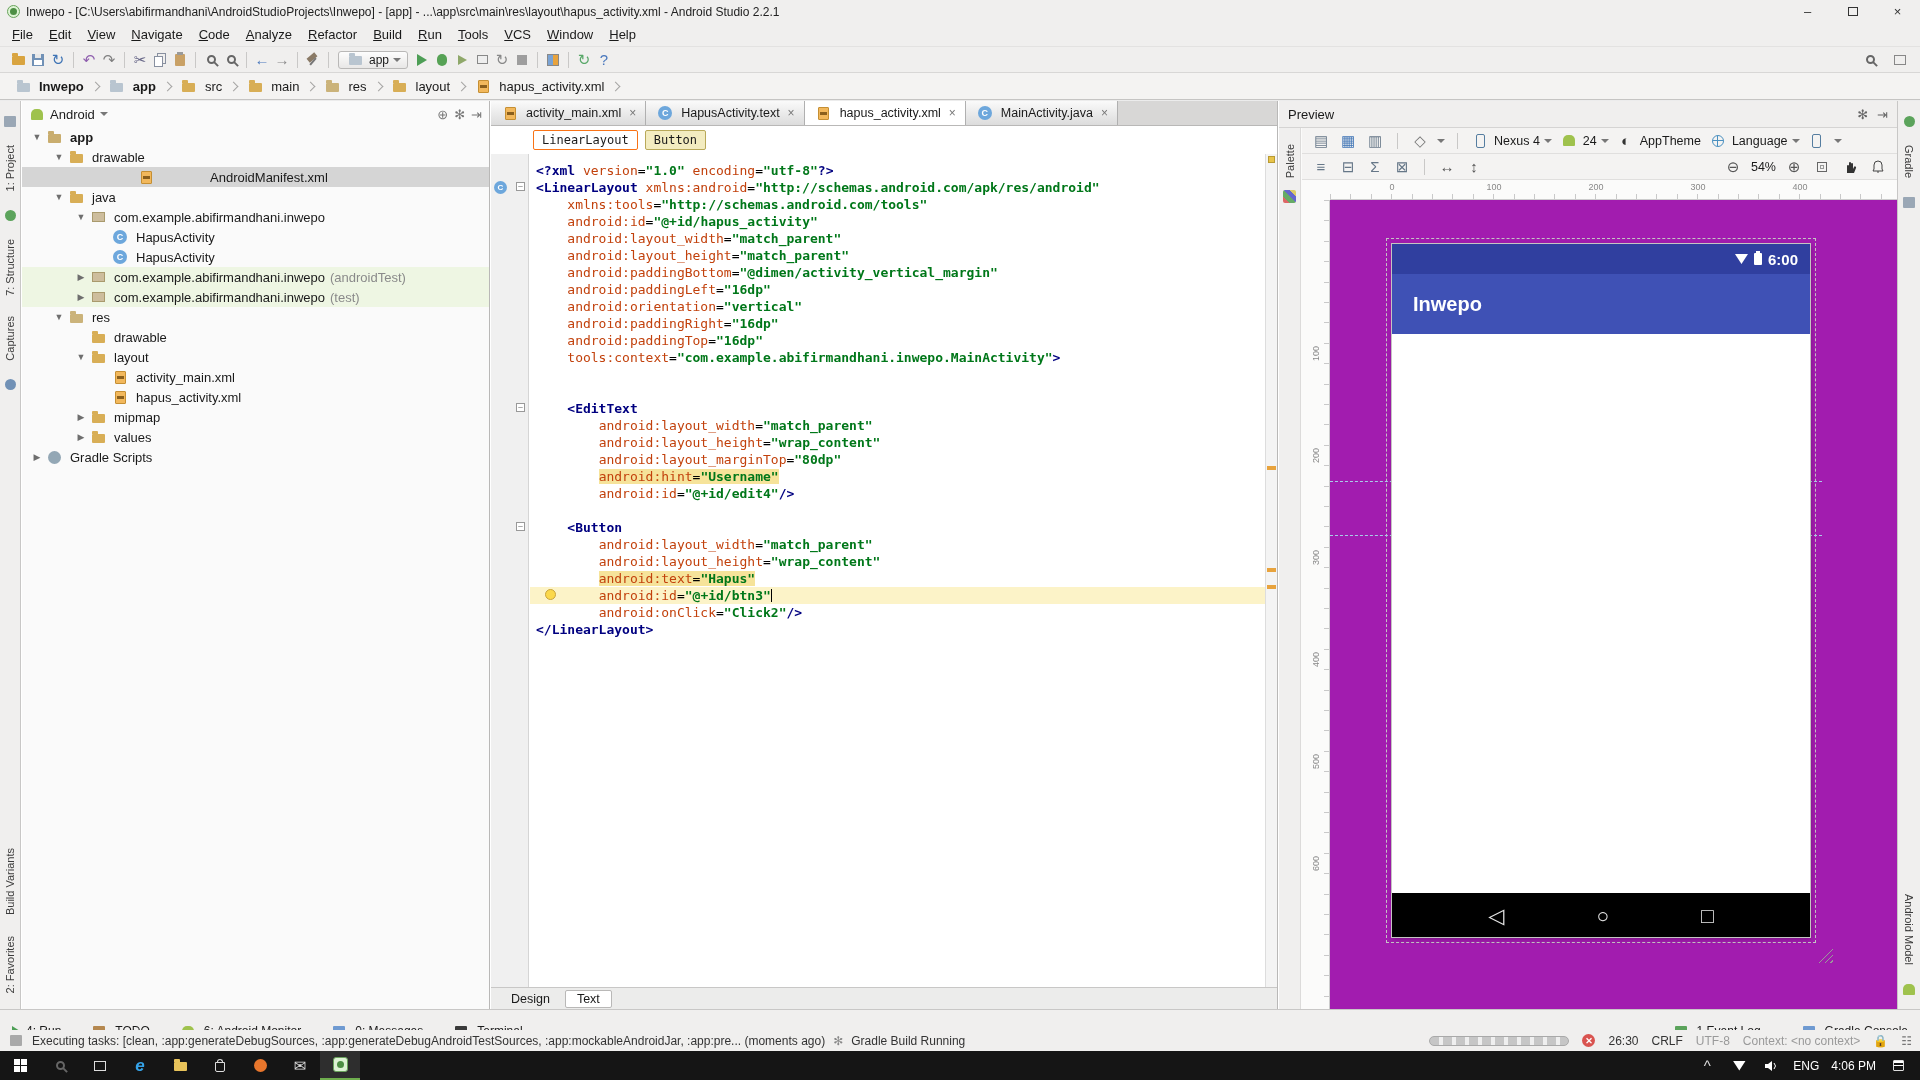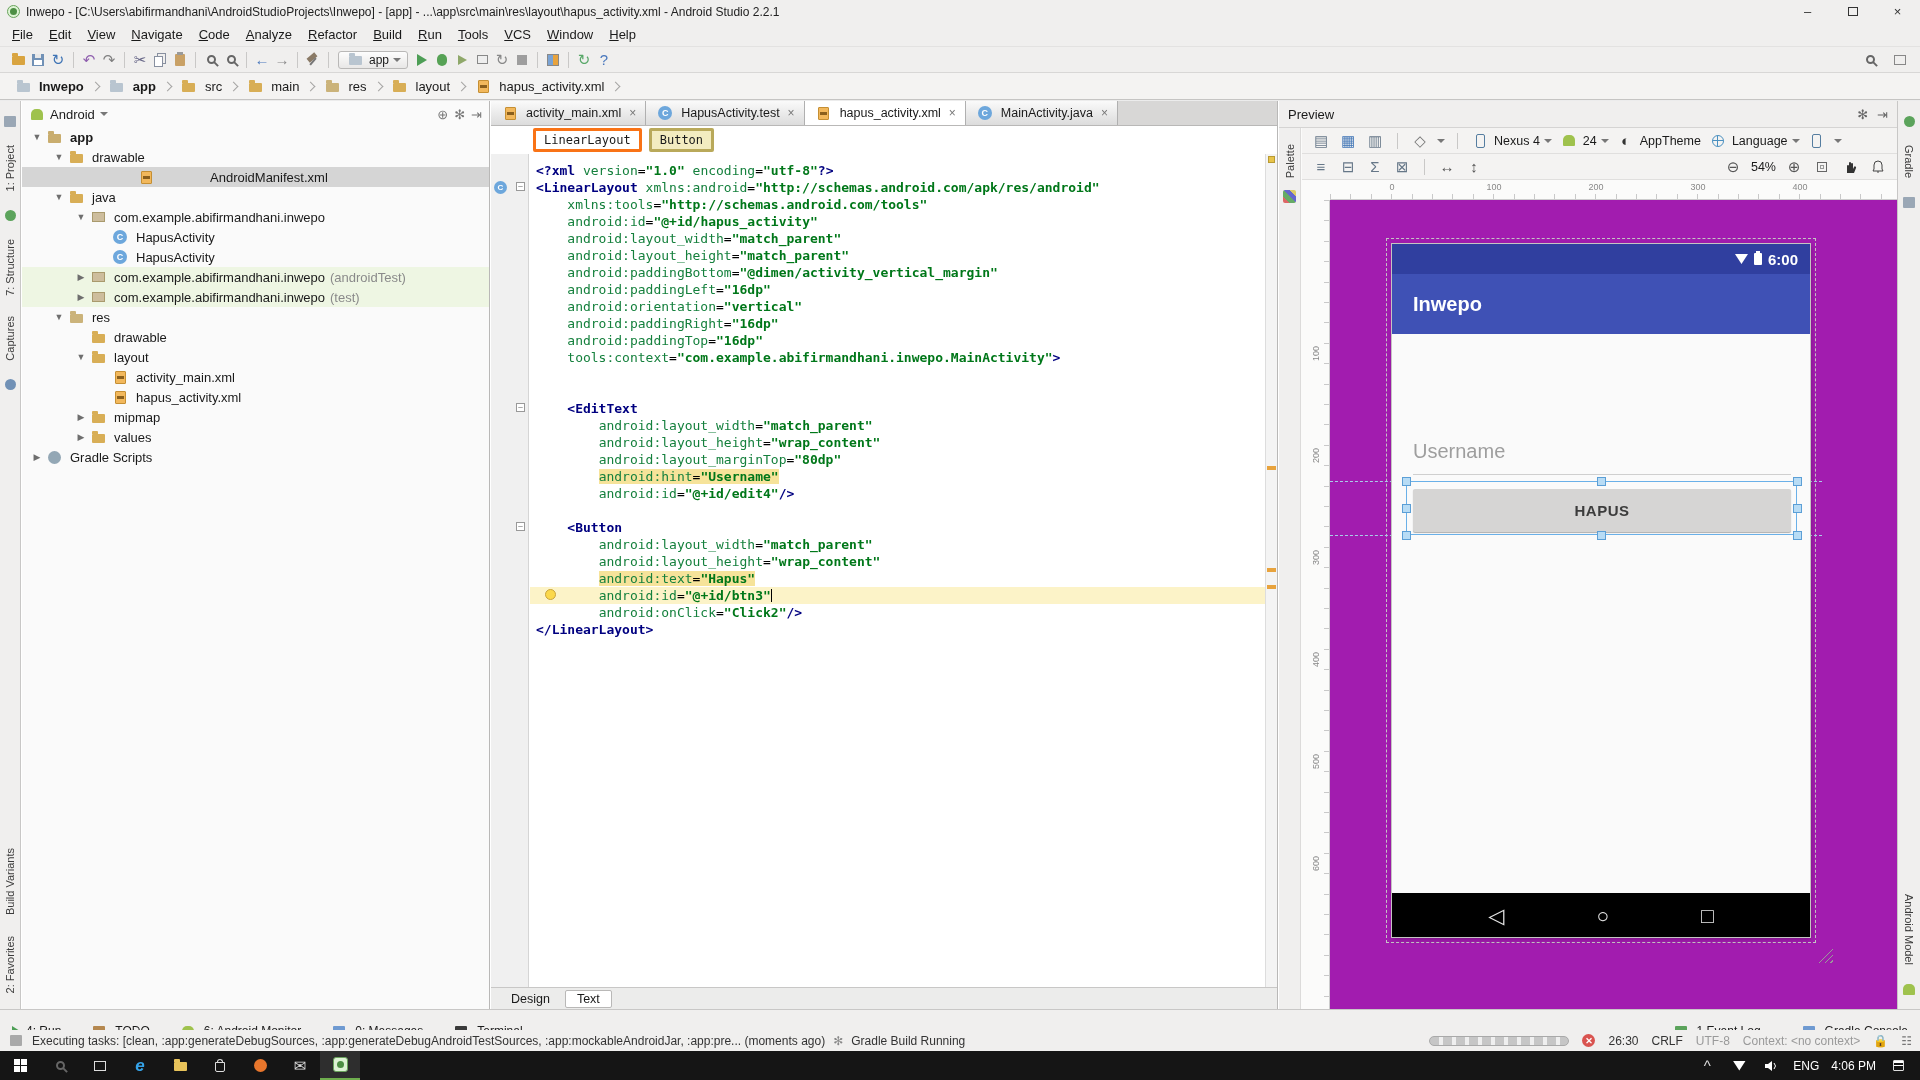--- a/index.html
+++ b/index.html
@@ -95,28 +95,28 @@
   .tlabel{margin-left:6px;}
   .tsuffix{color:#8a8a8a;margin-left:5px;}
 
   
   .editor{position:absolute;left:491px;top:0;width:787px;height:100%;background:#fff;border-right:1px solid #b9b8b7;}
   .tabsbar{height:25px;background:#d8d7d6;display:flex;align-items:stretch;border-bottom:1px solid #b9b8b7;}
   .tab{display:flex;align-items:center;gap:6px;padding:0 9px;background:linear-gradient(#fafafa,#dcdcdc);border-right:1px solid #b0b0b0;font-size:12.5px;}
   .tab.active{background:#fff;}
   .tab .close{color:#777;font-size:12px;margin-left:2px;}
   .chipsrow{height:28px;display:flex;align-items:center;gap:7px;padding-left:42px;background:#fff;}
-  .chip{border:3px solid #f97316;padding:2px 8px;font-family:"DejaVu Sans Mono",monospace;font-size:12px;background:#fff;border-radius:2px;}
+  .chip{border:1px solid #f97316;padding:2px 8px;font-family:"DejaVu Sans Mono",monospace;font-size:12px;background:#fff;border-radius:2px;}
   .chip.active{background:#f3ecc0;border-color:#b9a95a;}
   .codewrap{position:absolute;top:53px;left:0;right:12px;bottom:22px;overflow:hidden;}
   .gutter{position:absolute;left:0;top:0;width:38px;height:100%;background:#f0f0f0;border-right:1px solid #d5d5d5;}
   .codelines{position:absolute;left:39px;top:8px;right:0;font-family:"DejaVu Sans Mono",monospace;font-size:13px;line-height:17px;white-space:pre;color:#000;}
   .cl{height:17px;padding-left:6px;}
   .cl .t{color:#000080;font-weight:bold;}
-  .cl .a{color:#15803d;}
+  .cl .a{color:#c2410c;}
   .cl .v{color:#007719;font-weight:bold;}
   .cl .h{background:#f6e39a;}
   .cl.caret{background:#fcf3c8;}
   .cl.caret::after{content:"";display:inline-block;width:1px;height:13px;background:#000;vertical-align:-2px;}
   .gci{position:absolute;left:3px;width:13px;height:13px;border-radius:50%;background:#6da7dc;color:#fff;font-size:8px;font-weight:bold;display:flex;align-items:center;justify-content:center;}
   .gfoldbox{position:absolute;left:25px;width:9px;height:9px;border:1px solid #999;background:#fff;font-size:8px;line-height:6px;text-align:center;color:#555;}
   .bulb{position:absolute;left:54px;width:11px;height:11px;border-radius:50%;background:#fbd84a;border:1px solid #c9a43c;}
   .stripe{position:absolute;right:0;top:53px;width:12px;bottom:22px;background:#f4f4f4;border-left:1px solid #ddd;}
   .stripe .topind{position:absolute;top:2px;left:2px;width:7px;height:7px;background:#e8c44a;border:1px solid #b99b33;}
   .smark{position:absolute;left:1px;width:9px;height:4px;background:#e8a33d;}
@@ -514,21 +514,21 @@
             <span class="ico">
               <span class="gxml"></span>
             </span>
             <span>activity_main.xml</span>
             <span class="close">×</span>
           </span>
           <span class="tab">
             <span class="ico">
               <span class="gclass">C</span>
             </span>
-            <span>HapusActivity.test</span>
+            <span>HapusActivity.text</span>
             <span class="close">×</span>
           </span>
           <span class="tab active">
             <span class="ico">
               <span class="gxml"></span>
             </span>
             <span>hapus_activity.xml</span>
             <span class="close">×</span>
           </span>
           <span class="tab">
@@ -694,34 +694,20 @@
         <div class="guide-h" style="top:335px;"></div>
         <div class="device">
           <div class="ph-status" id="phstatus" style="background: rgb(48, 63, 159);">
             <span class="gwifi"></span>
             <span class="gbattery"></span>
             <span class="ph-time">6:00</span>
           </div>
           <div class="ph-appbar" id="phappbar" style="background: rgb(63, 81, 181);">
             <span class="ph-title">Inwepo</span>
           </div>
-          <div class="ph-body" id="phbody">
-            <span class="ph-hint">Username</span>
-            <span class="ph-editline"></span>
-            <div class="ph-button">HAPUS</div>
-            <div class="sel-rect"></div>
-          <span class="handle" style="left: 9.5px; top: 142.5px;"></span>
-              <span class="handle" style="left: 205px; top: 142.5px;"></span>
-              <span class="handle" style="left: 400.5px; top: 142.5px;"></span>
-              <span class="handle" style="left: 9.5px; top: 169.5px;"></span>
-              <span class="handle" style="left: 400.5px; top: 169.5px;"></span>
-              <span class="handle" style="left: 9.5px; top: 196.5px;"></span>
-              <span class="handle" style="left: 205px; top: 196.5px;"></span>
-              <span class="handle" style="left: 400.5px; top: 196.5px;"></span>
-            </div>
           <div class="ph-nav">
             <span class="nav-glyph">◁</span>
             <span class="nav-glyph">○</span>
             <span class="nav-glyph">□</span>
           </div>
         </div>
         <div class="resize-handle"></div>
       </div>
     </div>
 

